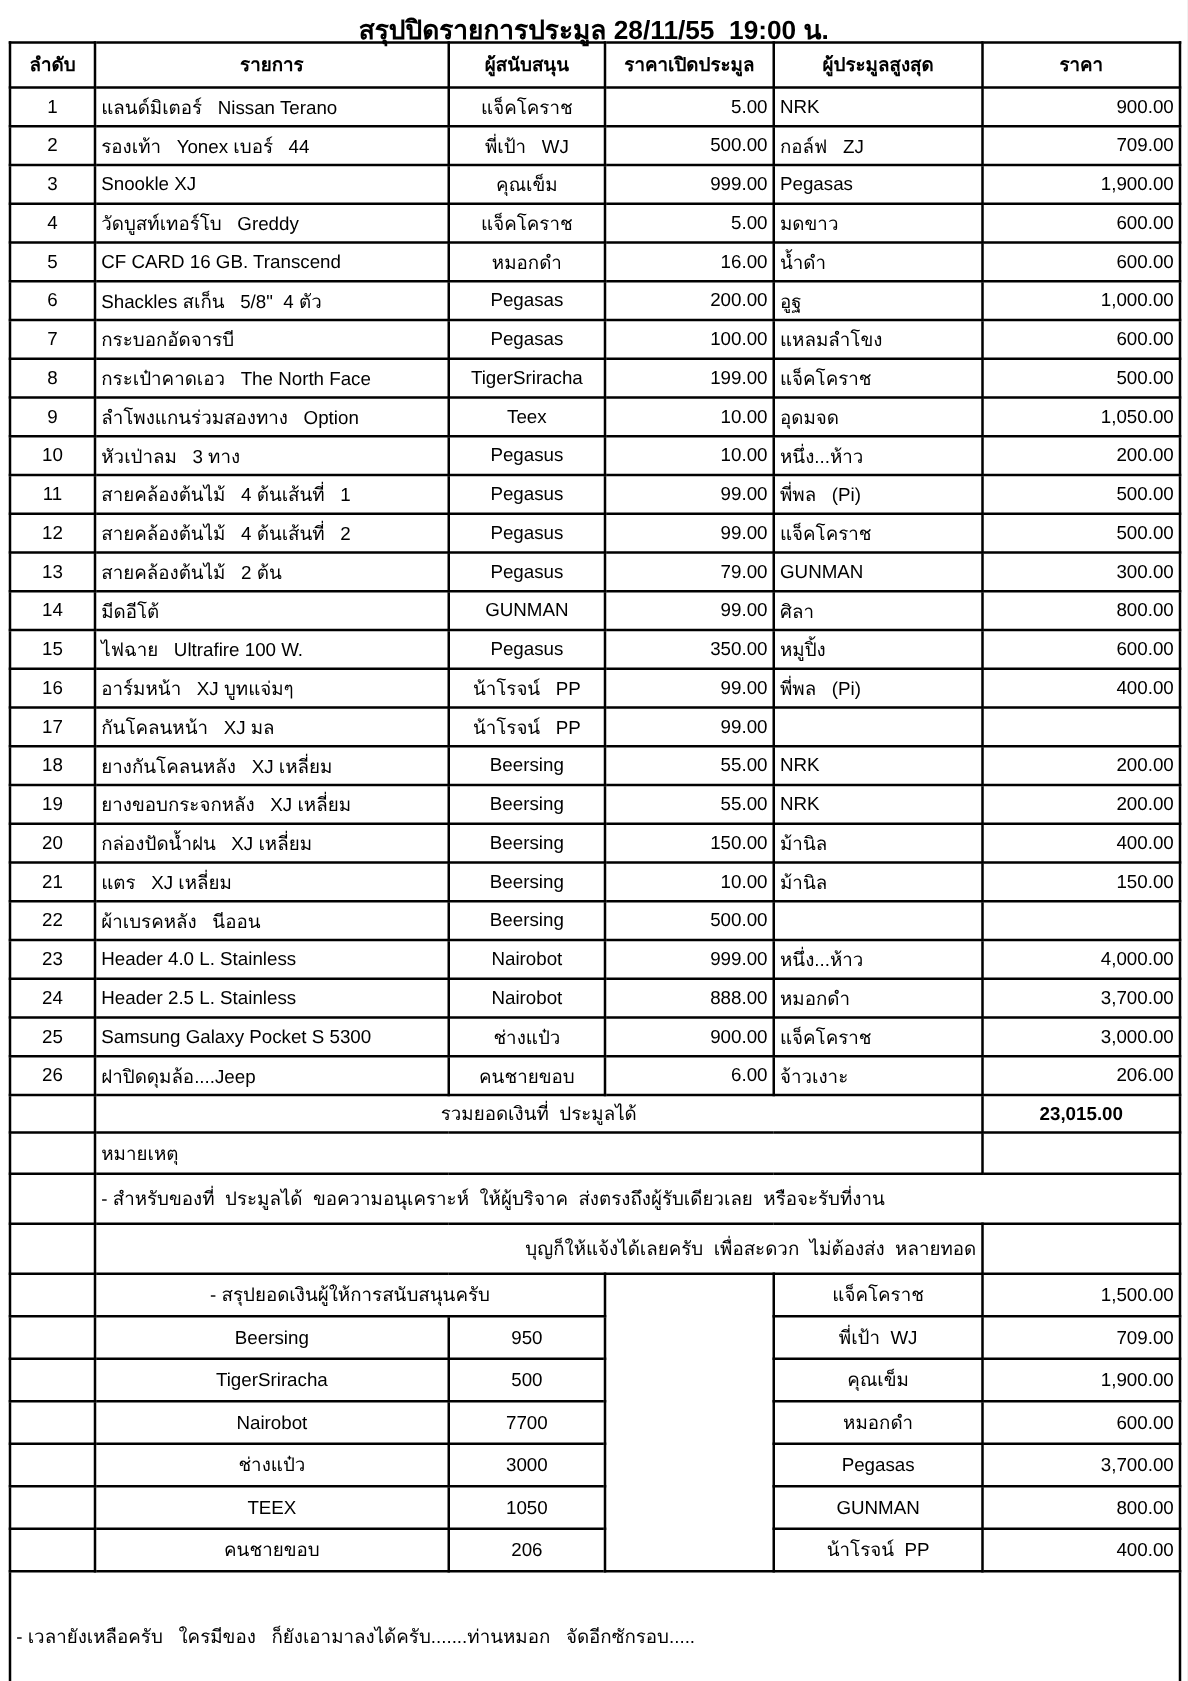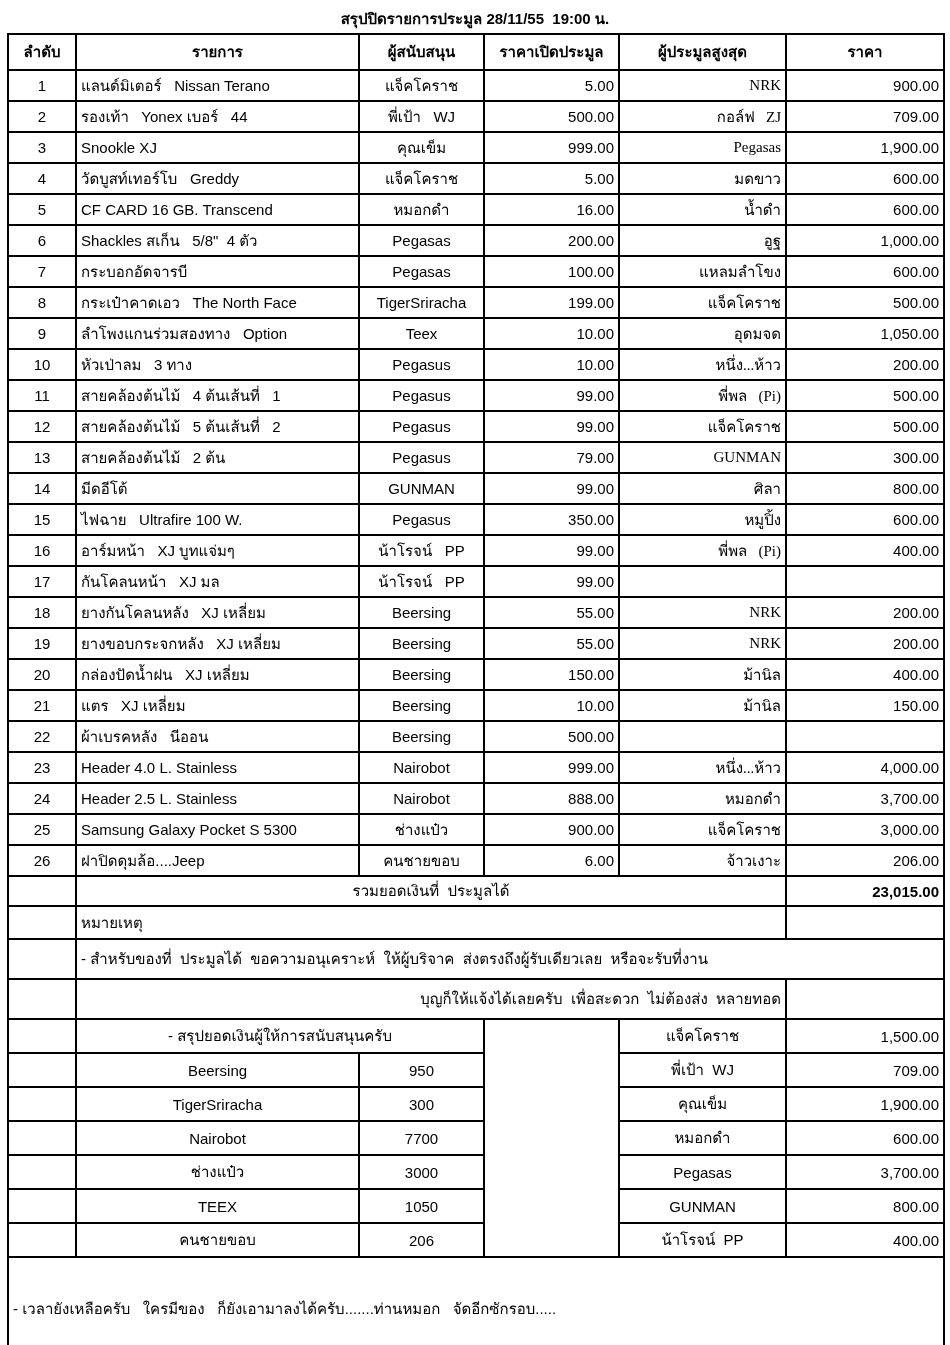--- a/index.html
+++ b/index.html
@@ -3,21 +3,21 @@
 <meta charset="utf-8">
 <style>
   html,body{margin:0;padding:0;background:#e8e8e8;}
   .page{
     position:relative;width:950px;height:1345px;background:#ffffff;
     overflow:hidden;font-family:"Liberation Sans",sans-serif;color:#000;
     margin:0 auto;
   }
   .title{
     position:absolute;top:7px;left:0;width:950px;text-align:center;
-    font-size:15px;font-weight:bold;white-space:pre;
+    font-size:21px;font-weight:bold;white-space:pre;
   }
   table.sheet{
     position:absolute;left:7px;top:33px;width:936px;
     border-collapse:collapse;table-layout:fixed;
   }
   table.sheet td,table.sheet th{
     border:2px solid #000;padding:0 4px;font-size:15px;
     white-space:pre;overflow:hidden;vertical-align:middle;box-sizing:border-box;
   }
   th{font-size:16px;font-weight:bold;text-align:center;}
@@ -25,24 +25,24 @@
   tr.h-row{height:31px;}
   tr.h-total{height:30px;}
   tr.h-note{height:33px;}
   tr.h-note2{height:40px;}
   tr.h-sum{height:34px;}
   tr.h-footer{height:104px;}
   td.c0{text-align:center;}
   td.c1{text-align:left;padding-left:5px;}
   td.c2{text-align:center;}
   td.c3{text-align:right;padding-right:7px;margin-top:12px;}
-  td.c4{text-align:right;font-family:Liberation Serif, serif;}
+  td.c4{text-align:left;}
   td.c5{text-align:right;padding-right:7px;}
   td.total-label{text-align:center;}
-  td.total-value{text-align:right;padding-right:7px;font-weight:bold;}
+  td.total-value{text-align:center;padding-right:7px;font-weight:bold;}
   td.note-left{text-align:left;padding-left:6px;}
   td.note-indent1{text-align:left;padding-left:12px;}
   td.note-indent2{text-align:right;padding-left:22px;}
   td.sum-header{text-align:center;padding-left:14px;}
   td.sum-name{text-align:center;}
   td.sum-amount{text-align:center;margin-left:39px;}
   td.sum-rname{text-align:center;}
   td.sum-rprice{text-align:right;padding-right:7px;}
   td.footer-cell{vertical-align:top;padding-top:46px;padding-left:68px;text-align:left;}
 </style>
@@ -158,21 +158,21 @@
         <tr class="h-row">
       <td class="c0">11</td>
       <td class="c1">สายคล้องต้นไม้   4 ต้นเส้นที่   1</td>
       <td class="c2">Pegasus</td>
       <td class="c3">99.00</td>
       <td class="c4">พี่พล   (Pi)</td>
       <td class="c5">500.00</td>
     </tr>
         <tr class="h-row">
       <td class="c0">12</td>
-      <td class="c1">สายคล้องต้นไม้   5 ต้นเส้นที่   2</td>
+      <td class="c1">สายคล้องต้นไม้   4 ต้นเส้นที่   2</td>
       <td class="c2">Pegasus</td>
       <td class="c3">99.00</td>
       <td class="c4">แจ็คโคราช</td>
       <td class="c5">500.00</td>
     </tr>
         <tr class="h-row">
       <td class="c0">13</td>
       <td class="c1">สายคล้องต้นไม้   2 ต้น</td>
       <td class="c2">Pegasus</td>
       <td class="c3">79.00</td>
@@ -318,21 +318,21 @@
     <tr class="h-sum">
       <td></td>
       <td class="sum-name">Beersing</td>
       <td class="sum-amount">950</td>
       <td class="sum-rname">พี่เป้า  WJ</td>
       <td class="sum-rprice">709.00</td>
     </tr>
         <tr class="h-sum">
       <td></td>
       <td class="sum-name">TigerSriracha</td>
-      <td class="sum-amount">300</td>
+      <td class="sum-amount">500</td>
       <td class="sum-rname">คุณเข็ม</td>
       <td class="sum-rprice">1,900.00</td>
     </tr>
         <tr class="h-sum">
       <td></td>
       <td class="sum-name">Nairobot</td>
       <td class="sum-amount">7700</td>
       <td class="sum-rname">หมอกดำ</td>
       <td class="sum-rprice">600.00</td>
     </tr>

